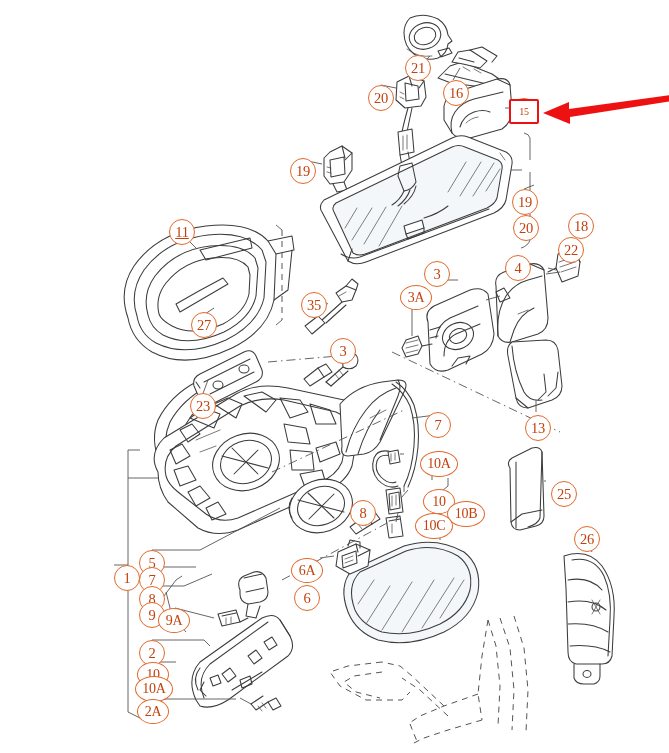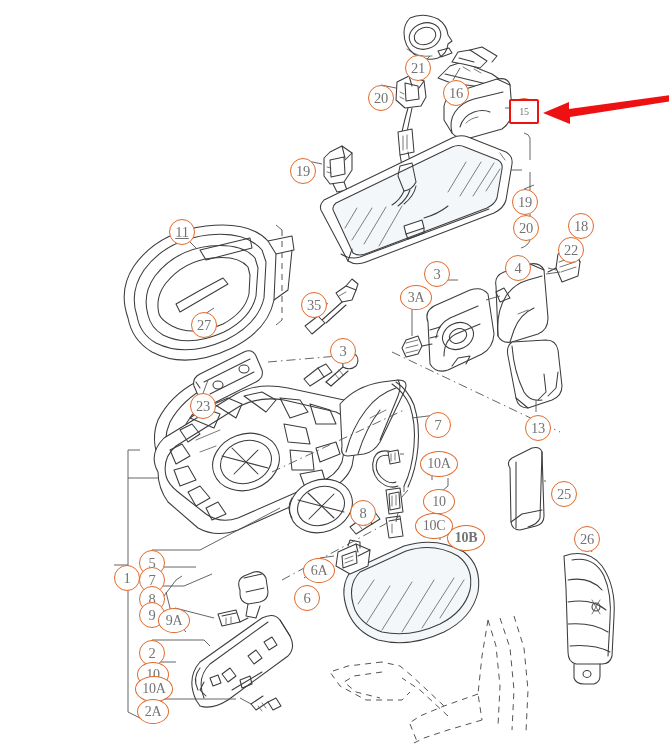--- a/index.html
+++ b/index.html
@@ -16,21 +16,21 @@
     background:#ffffff;
   }
   #artwork{position:absolute;left:0;top:0;width:669px;height:753px;}
   
   .callout{
     position:absolute;
     display:flex;align-items:center;justify-content:center;
     border:1.4px solid #E2692A;
     border-radius:50%;
     background:#ffffff;
-    color:#737373;
+    color:#c2410c;
     font-family:"Liberation Serif", serif;
     font-size:14px;
     line-height:1;
     letter-spacing:-0.2px;
     box-sizing:border-box;
     z-index:20;
     user-select:none;
     white-space:nowrap;
   }
   .callout.w1{width:26px;height:26px;font-size:14.5px;}
@@ -497,24 +497,24 @@
   <div class="callout w1" style="left:301px;top:292px;">35</div>
   <div class="callout w1" style="left:191px;top:312px;">27</div>
   <div class="callout w1" style="left:330px;top:338px;">3</div>
   <div class="callout w1" style="left:190px;top:393px;">23</div>
   <div class="callout w1" style="left:525px;top:415px;">13</div>
   <div class="callout w1" style="left:425px;top:412px;">7</div>
   <div class="callout w3" style="left:420px;top:451px;">10A</div>
   <div class="callout w1" style="left:551px;top:481px;">25</div>
   <div class="callout w1" style="left:350px;top:500px;">8</div>
   <div class="callout w2" style="left:423px;top:489px;">10</div>
-  <div class="callout w3" style="left:447px;top:525px;font-weight:bold;">10B</div>
+  <div class="callout w3" style="left:447px;top:501px;">10B</div>
   <div class="callout w3" style="left:415px;top:513px;">10C</div>
   <div class="callout w1" style="left:574px;top:526px;">26</div>
-  <div class="callout w2" style="left:303px;top:558px;">6A</div>
+  <div class="callout w2" style="left:291px;top:558px;">6A</div>
   <div class="callout w1" style="left:139px;top:550px;">5</div>
   <div class="callout w1" style="left:139px;top:567px;">7</div>
   <div class="callout w1" style="left:114px;top:565px;">1</div>
   <div class="callout w1" style="left:294px;top:585px;">6</div>
   <div class="callout w1" style="left:139px;top:586px;">8</div>
   <div class="callout w1" style="left:139px;top:602px;">9</div>
   <div class="callout w2" style="left:158px;top:608px;">9A</div>
   <div class="callout w1" style="left:139px;top:640px;">2</div>
   <div class="callout w2" style="left:137px;top:662px;">10</div>
   <div class="callout w3" style="left:135px;top:676px;">10A</div>

